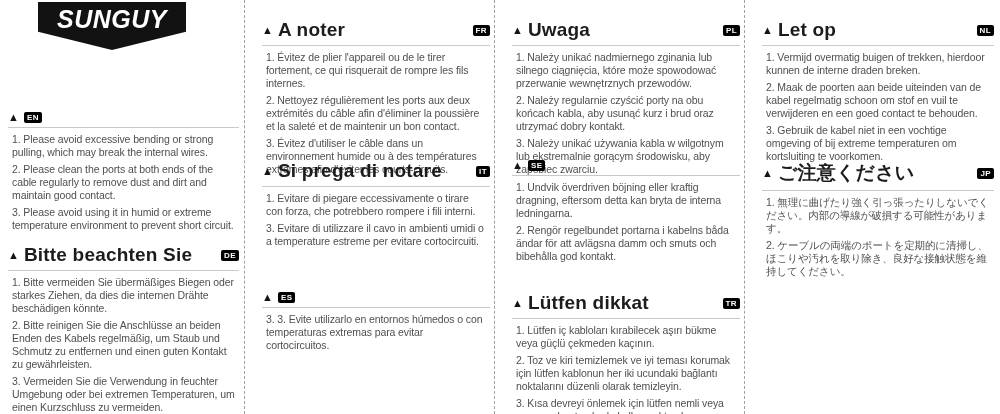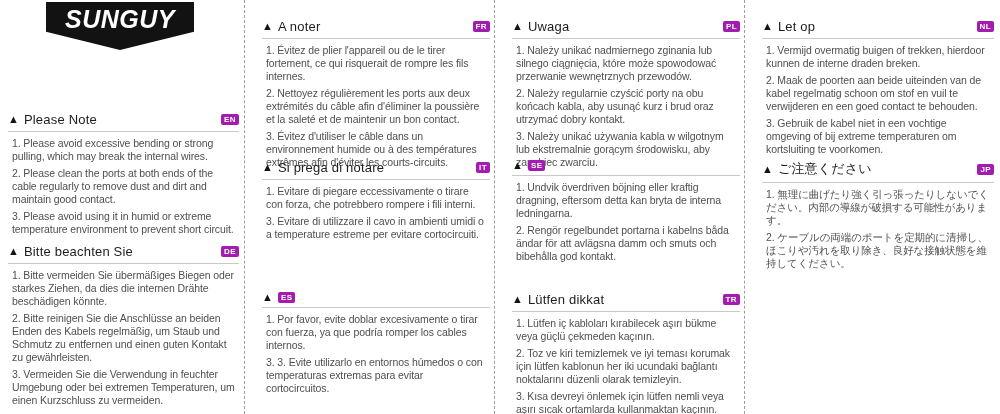--- a/index.html
+++ b/index.html
@@ -19,21 +19,21 @@
     width: 0;
     border-left: 1px dashed #9f9f9f;
   }
   .vsep1 { left: 244px; }
   .vsep2 { left: 494px; }
   .vsep3 { left: 744px; }
 
   
   .logo {
     position: absolute;
-    left: 46px;
+    left: 38px;
     top: 2px;
     width: 148px;
     height: 48px;
     background: #121212;
     clip-path: polygon(0 0, 100% 0, 100% 62%, 50% 100%, 0 62%);
     display: flex;
     justify-content: center;
   }
   .logo-text {
     color: #ffffff;
@@ -53,28 +53,28 @@
     padding-bottom: 4px;
     border-bottom: 1px solid #c9c9c9;
   }
   .warn-icon {
     font-size: 11px;
     line-height: 11px;
     color: #141414;
   }
   .note-title {
     flex: 1;
-    font-weight: normal;
-    font-size: 13px;
+    font-weight: bold;
+    font-size: 19px;
     color: #1c1c1c;
     letter-spacing: 0.2px;
     white-space: nowrap;
   }
   .lang-badge {
-    background: #a21caf;
+    background: #000000;
     color: #ffffff;
     font-size: 8px;
     font-weight: bold;
     line-height: 9px;
     padding: 1px 3px;
     border-radius: 2px;
     letter-spacing: 0.4px;
   }
   .note-body {
     margin-top: 5px;
@@ -106,21 +106,20 @@
   <div class="vsep vsep2"></div>
   <div class="vsep vsep3"></div>
 
   <div class="logo">
     <span class="logo-text">SUNGUY</span>
   </div>
 
   <section class="note sec-en">
     <div class="note-head">
       <span class="warn-icon">▲</span>
-      <span class="note-title">Please Note</span>
       <span class="lang-badge">EN</span>
     </div>
     <div class="note-body">
       <p>1. Please avoid excessive bending or strong pulling, which may break the internal wires.</p>
       <p>2. Please clean the ports at both ends of the cable regularly to remove dust and dirt and maintain good contact.</p>
       <p>3. Please avoid using it in humid or extreme temperature environment to prevent short circuit.</p>
     </div>
   </section>
 
   <section class="note sec-de">
@@ -160,21 +159,20 @@
       <p>3. Evitare di utilizzare il cavo in ambienti umidi o a temperature estreme per evitare cortocircuiti.</p>
     </div>
   </section>
 
   <section class="note sec-es">
     <div class="note-head">
       <span class="warn-icon">▲</span>
       <span class="lang-badge">ES</span>
     </div>
     <div class="note-body">
-      <p>1. Por favor, evite doblar excesivamente o tirar con fuerza, ya que podría romper los cables internos.</p>
       <p>3. 3. Evite utilizarlo en entornos húmedos o con temperaturas extremas para evitar cortocircuitos.</p>
     </div>
   </section>
 
   <section class="note sec-pl">
     <div class="note-head">
       <span class="warn-icon">▲</span>
       <span class="note-title">Uwaga</span>
       <span class="lang-badge">PL</span>
     </div>

